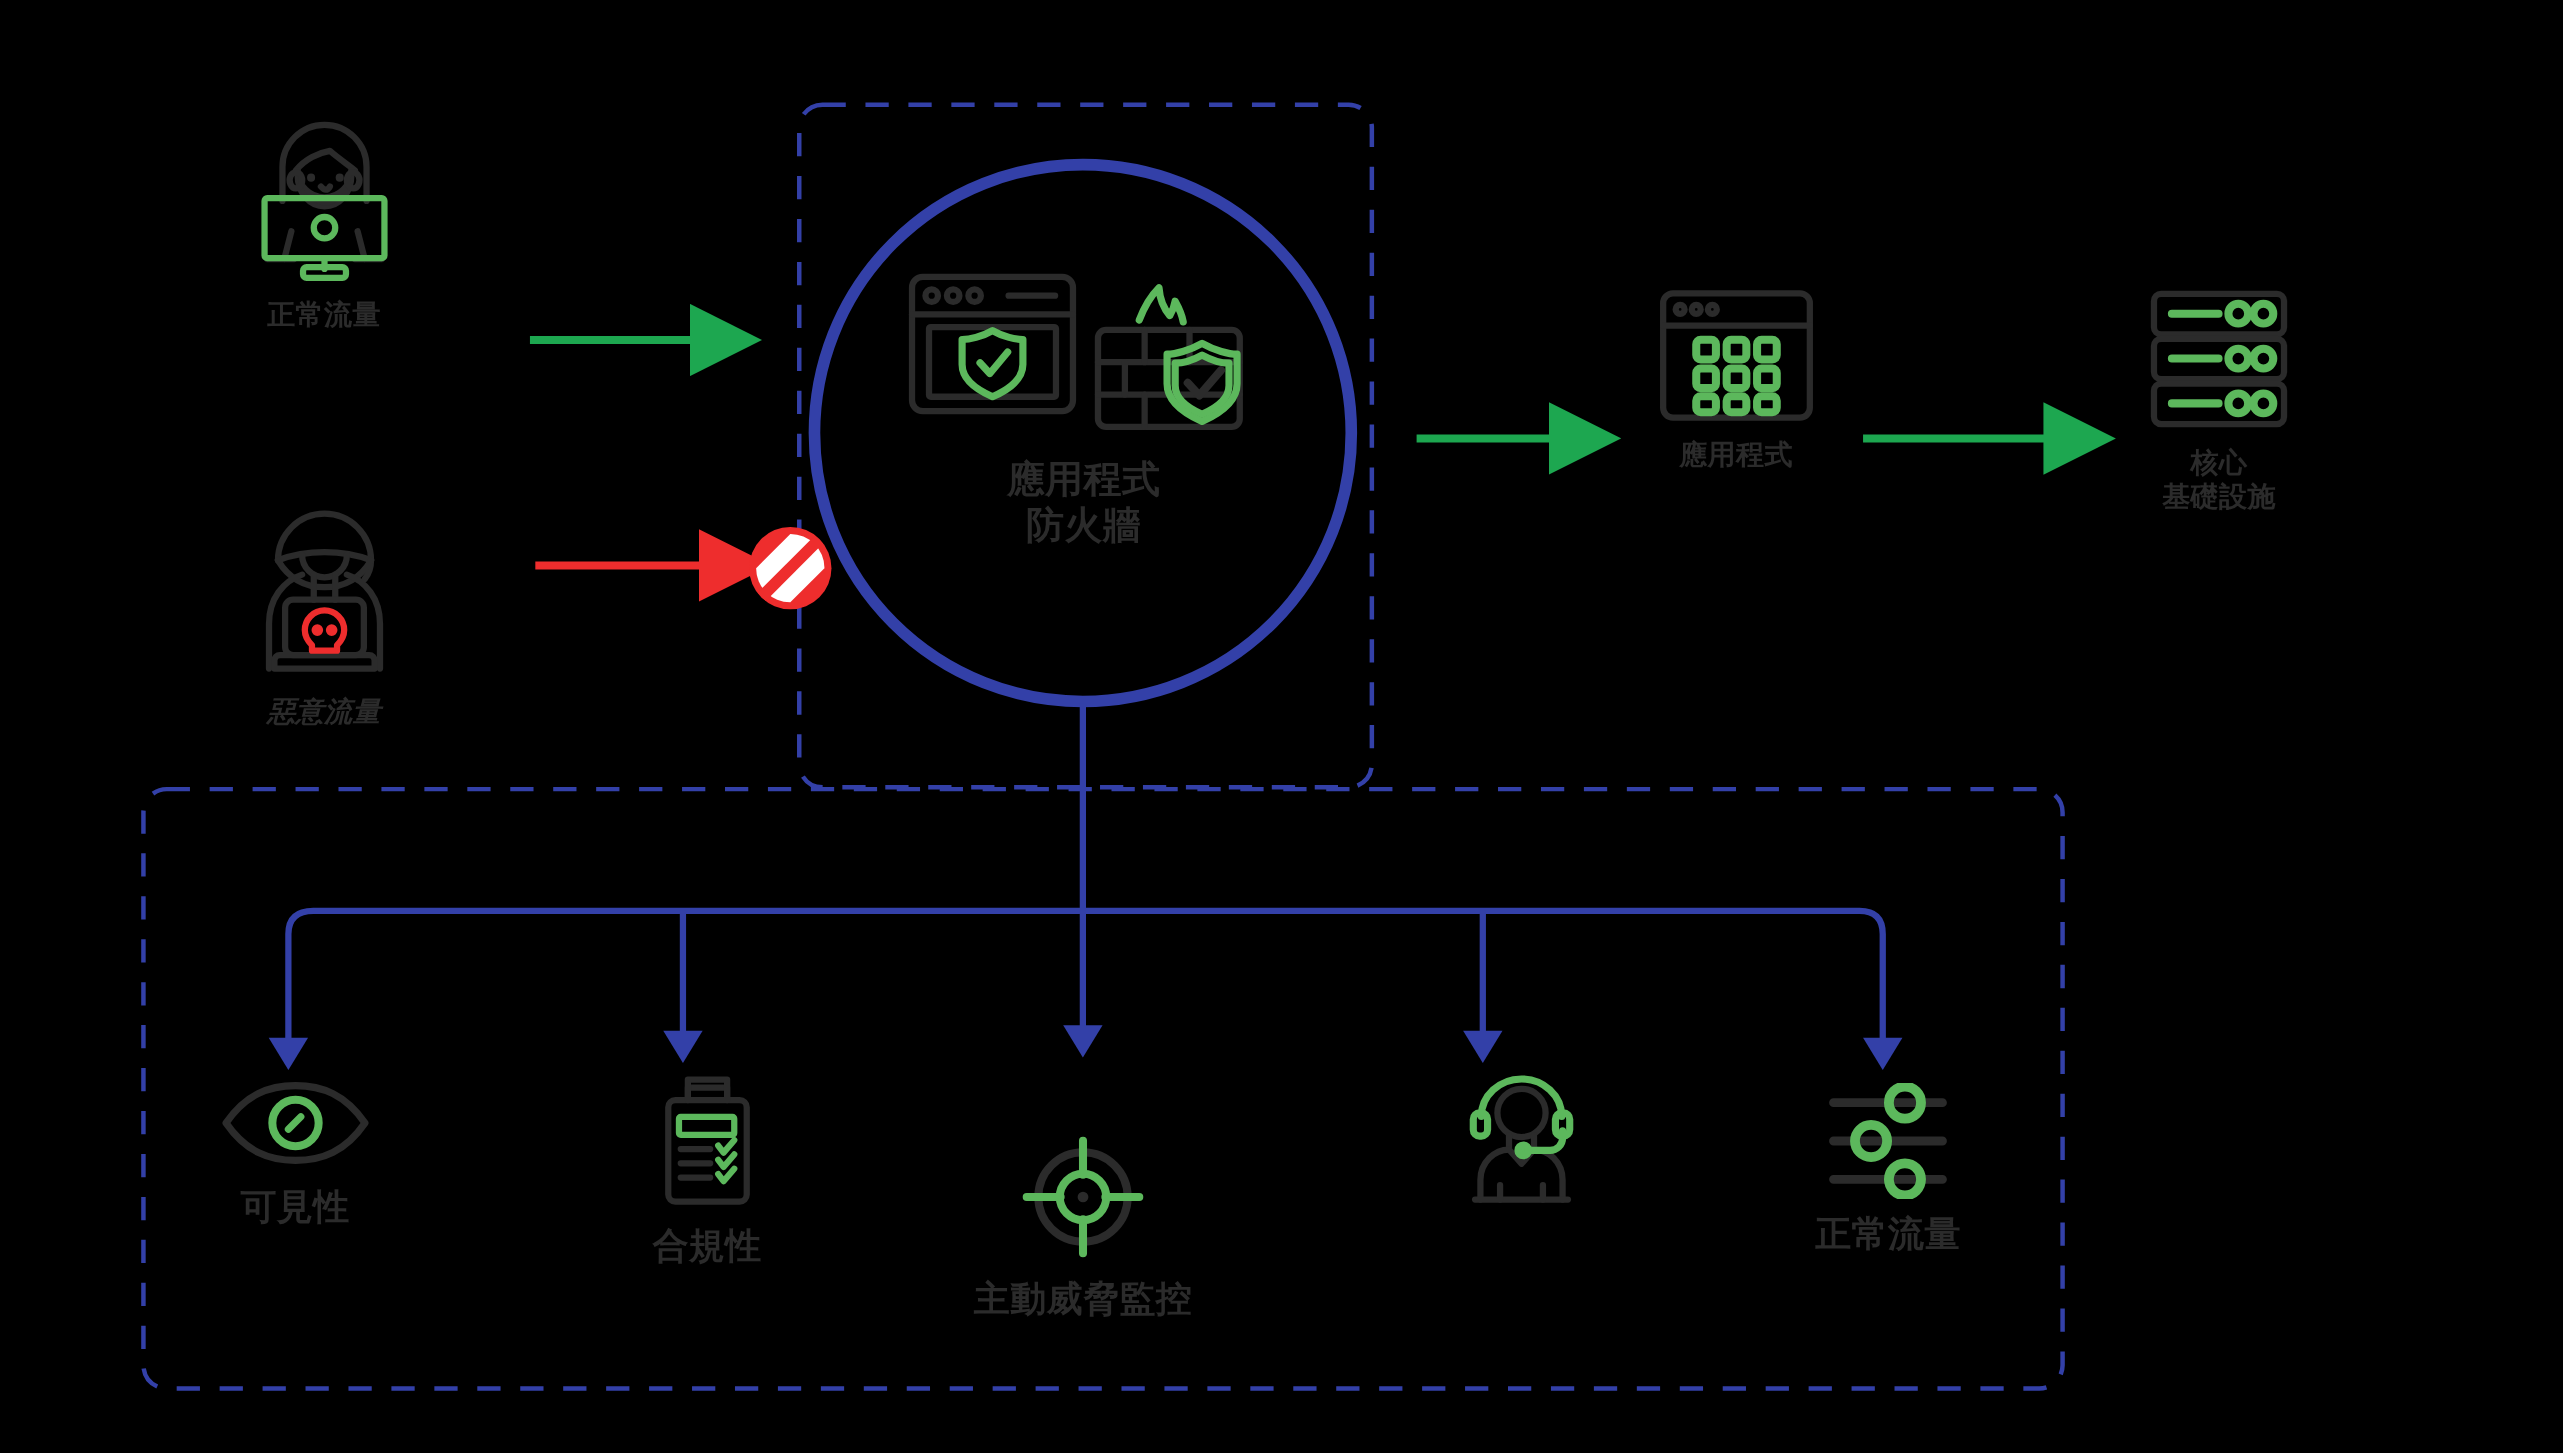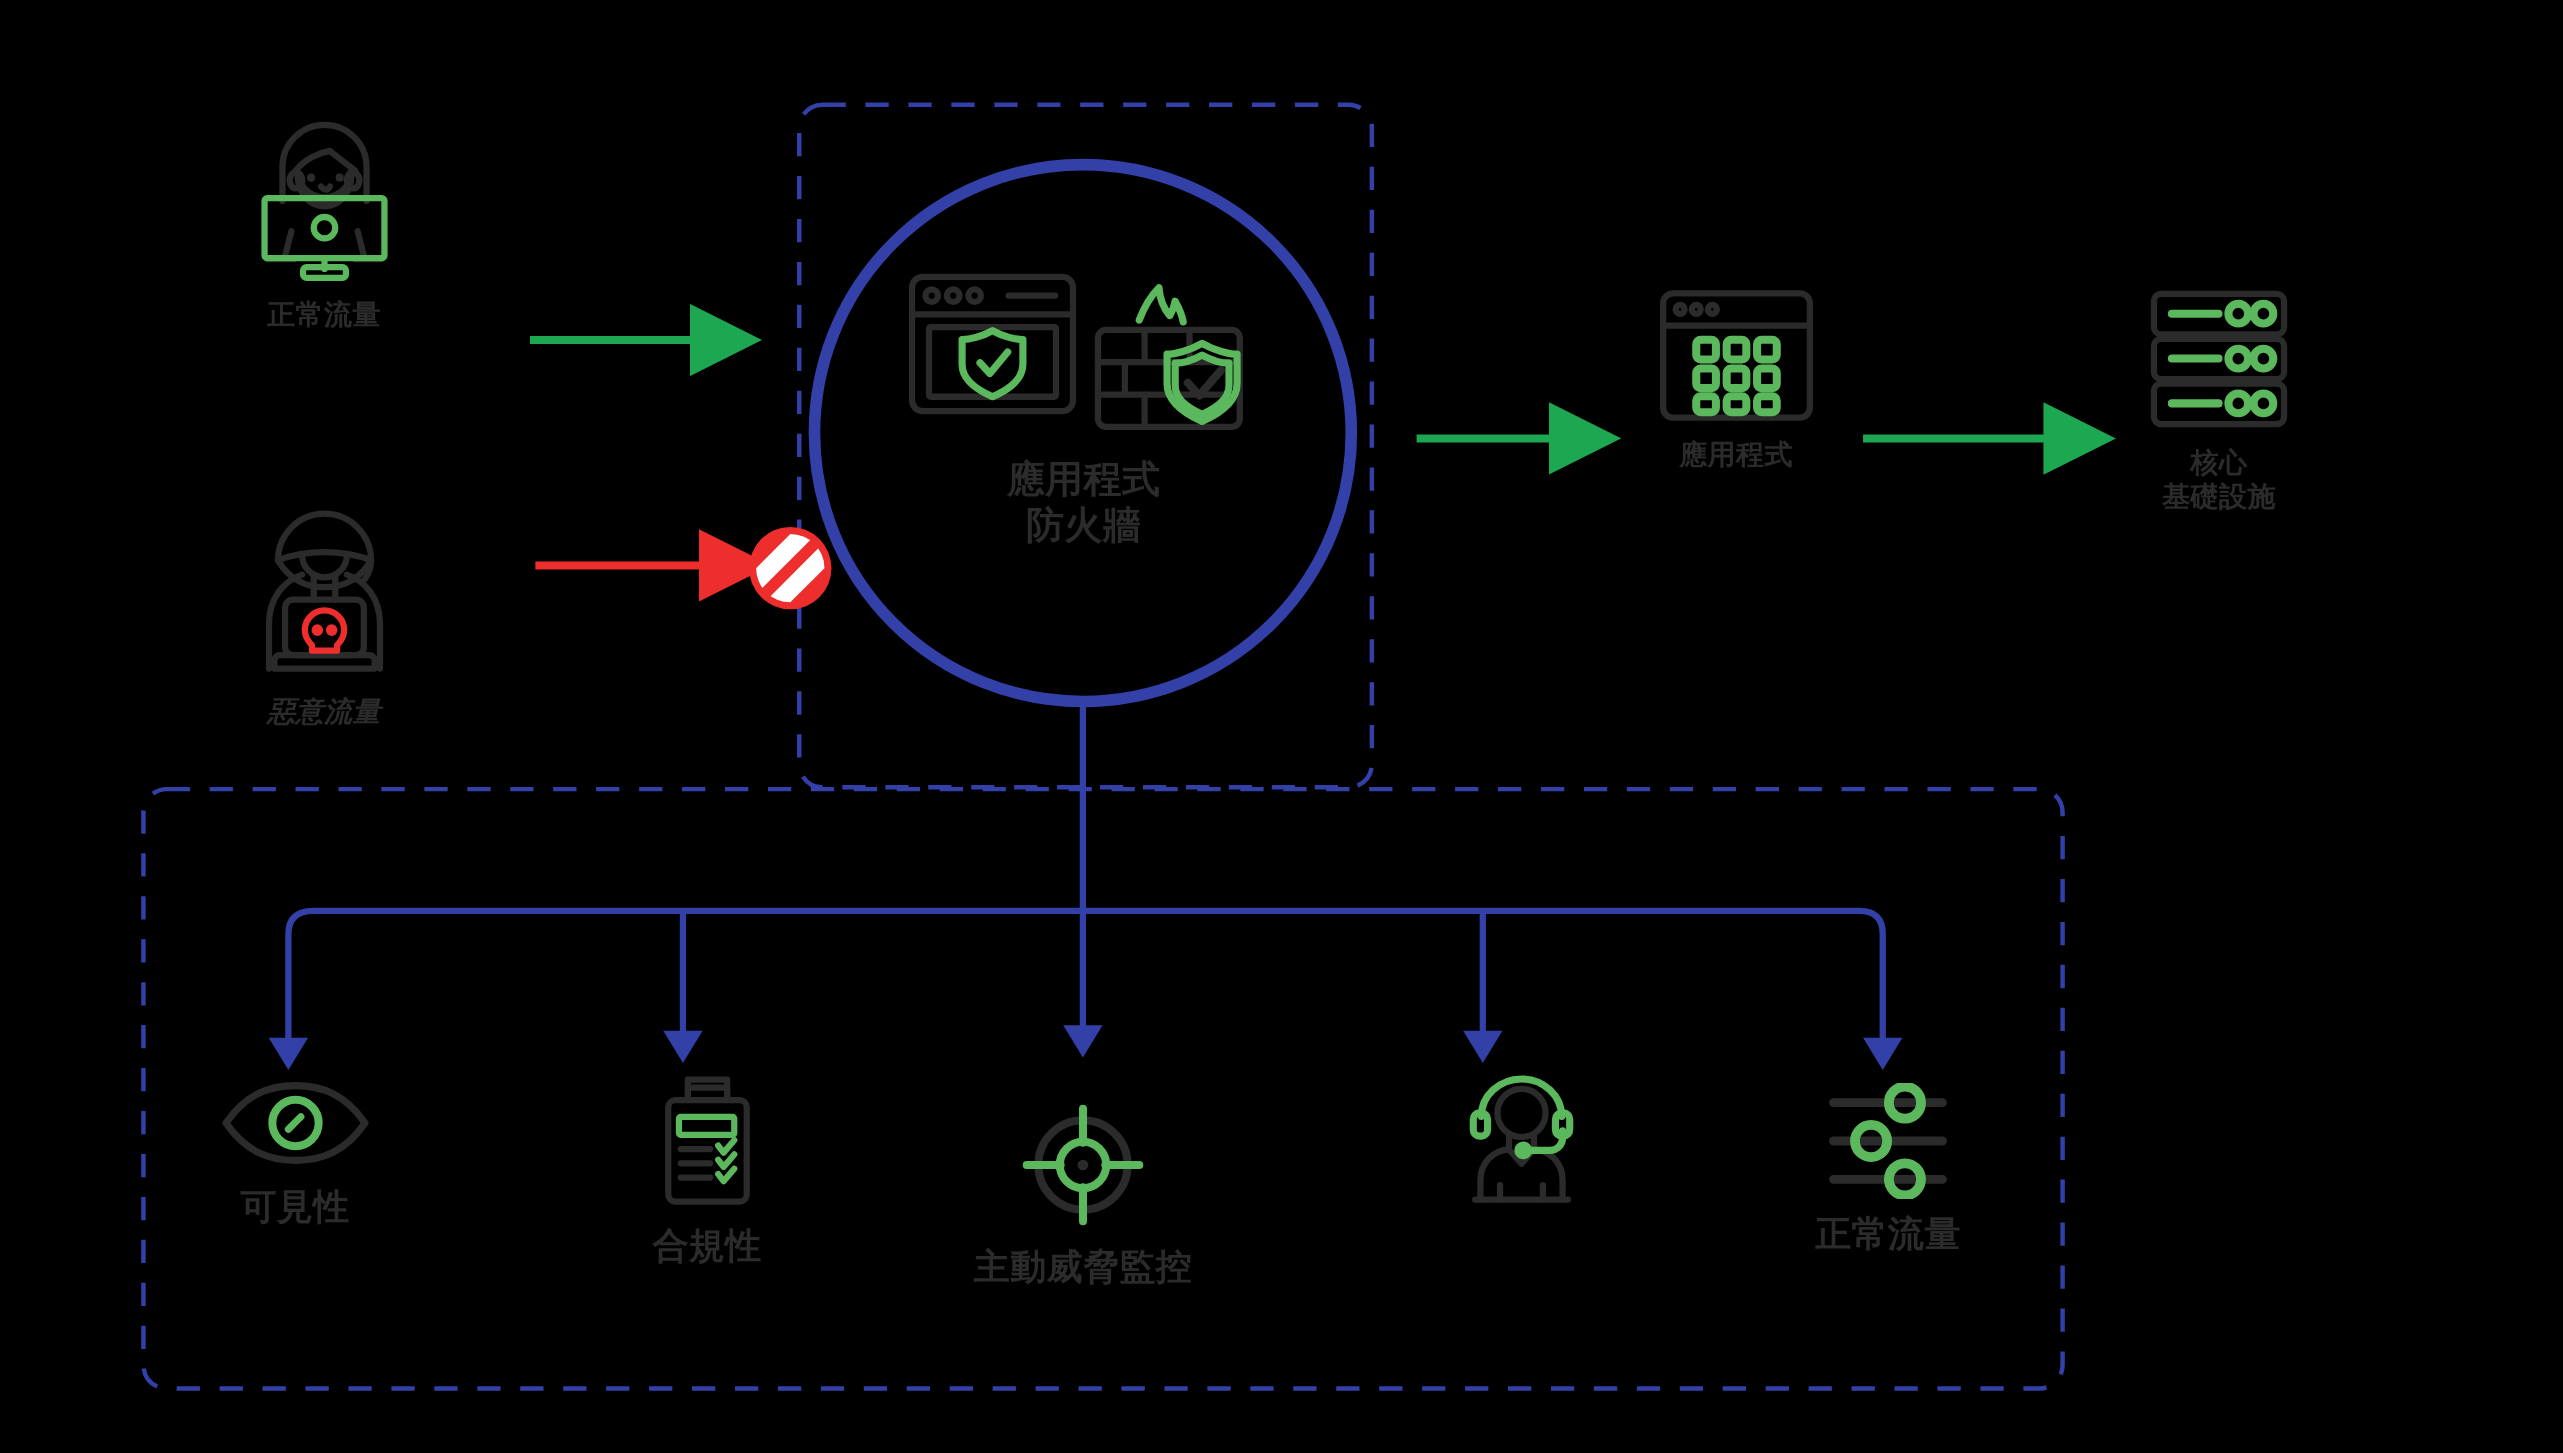--- a/index.html
+++ b/index.html
@@ -22,21 +22,21 @@
 
   
   #n-normal{left:190px;top:115px;width:268px;}
   #n-malicious{left:190px;top:503px;width:268px;font-style:italic;}
   #n-waf{left:873px;top:268px;width:421px;}
   #n-app{left:1602px;top:286px;width:268px;}
   #n-infra{left:2085px;top:285px;width:268px;}
 
   #f1{left:152px;top:1074px;width:286px;}
   #f2{left:564px;top:1072px;width:286px;justify-content:flex-end;}
-  #f3{left:940px;top:1098px;width:286px;}
+  #f3{left:940px;top:1130px;width:286px;}
   #f4{left:1342px;top:1070px;width:358px;}
   #f5{left:1736px;top:1083px;width:304px;}
 
   .wafrow{display:flex;align-items:flex-start;justify-content:center;gap:7.2px;}
 </style>
 </head>
 <body>
 
 <div id="stage">
 

